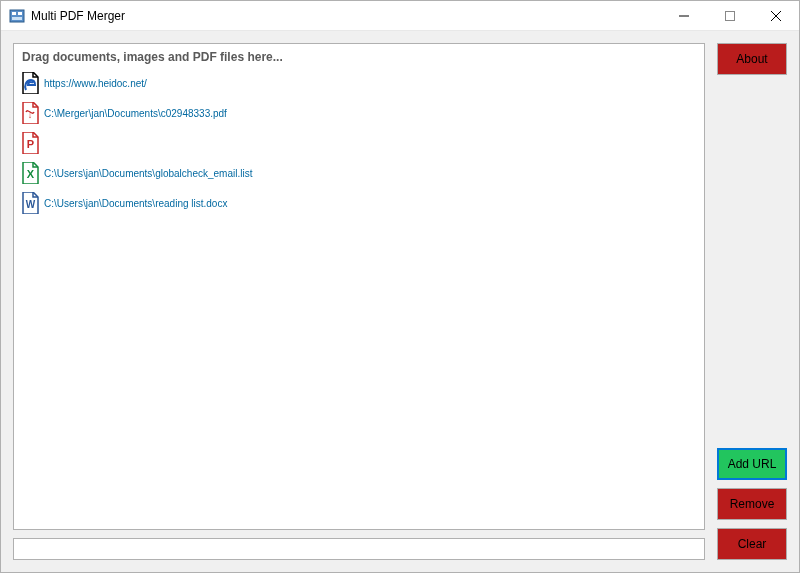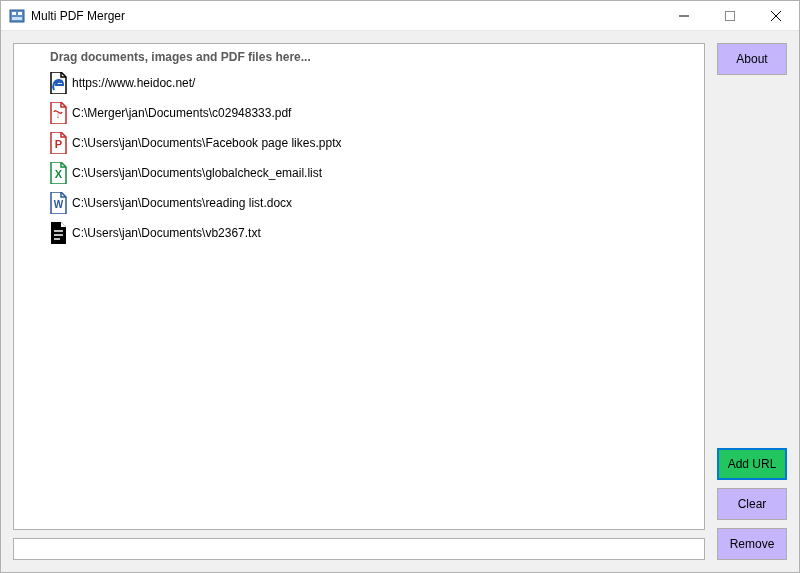--- a/index.html
+++ b/index.html
@@ -71,21 +71,20 @@
       display: flex;
       flex-direction: column;
       gap: 8px;
     }
     .drop-area {
       flex: 1;
       background: #fff;
       border: 1px solid #b0b0b0;
       position: relative;
       overflow: auto;
-      padding-left: 28px;
     }
     .drop-hint {
       color: #5a5a5a;
       font-weight: 600;
       padding: 6px 8px 4px 8px;
       font-size: 12px;
     }
     .file-list {
       list-style: none;
     }
@@ -98,40 +97,40 @@
     }
     .file-icon {
       width: 20px;
       height: 22px;
       display: flex;
       align-items: center;
       justify-content: center;
       flex-shrink: 0;
     }
     .file-path {
-      color: #000000;
-      font-size: 12px;
+      color: #0369a1;
+      font-size: 10px;
     }
     .status-bar {
       height: 22px;
       background: #fff;
       border: 1px solid #b0b0b0;
     }
     .right-column {
       width: 70px;
       display: flex;
       flex-direction: column;
       gap: 8px;
     }
     .right-spacer {
       flex: 1;
     }
     .btn {
       height: 32px;
-      background: #c4b5fd;
+      background: #b91c1c;
       border: 1px solid #adadad;
       color: #000;
       font-size: 12px;
       font-family: inherit;
       cursor: pointer;
       display: flex;
       align-items: center;
       justify-content: center;
       padding: 0 4px;
     }
@@ -204,60 +203,47 @@
               <span class="file-path">C:\Merger\jan\Documents\c02948333.pdf</span>
             </li>
             <li class="file-item">
               <span class="file-icon">
                 <svg width="20" height="22" viewBox="0 0 20 22">
                   <path d="M3 0 L13 0 L18 5 L18 22 L3 22 Z" fill="#fff" stroke="#c62828" stroke-width="1.5"></path>
                   <path d="M13 0 L13 5 L18 5" fill="none" stroke="#c62828" stroke-width="1.5"></path>
                   <text x="10.5" y="16" text-anchor="middle" font-size="11" font-family="Arial" font-weight="bold" fill="#c62828">P</text>
                 </svg>
               </span>
-              <span class="file-path">C:\Users\jan\Documents\Facebook page likes.pptx</span>
             </li>
             <li class="file-item">
               <span class="file-icon">
                 <svg width="20" height="22" viewBox="0 0 20 22">
                   <path d="M3 0 L13 0 L18 5 L18 22 L3 22 Z" fill="#fff" stroke="#138a3d" stroke-width="1.5"></path>
                   <path d="M13 0 L13 5 L18 5" fill="none" stroke="#138a3d" stroke-width="1.5"></path>
                   <text x="10.5" y="16" text-anchor="middle" font-size="11" font-family="Arial" font-weight="bold" fill="#138a3d">X</text>
                 </svg>
               </span>
               <span class="file-path">C:\Users\jan\Documents\globalcheck_email.list</span>
             </li>
             <li class="file-item">
               <span class="file-icon">
                 <svg width="20" height="22" viewBox="0 0 20 22">
                   <path d="M3 0 L13 0 L18 5 L18 22 L3 22 Z" fill="#fff" stroke="#2b5797" stroke-width="1.5"></path>
                   <path d="M13 0 L13 5 L18 5" fill="none" stroke="#2b5797" stroke-width="1.5"></path>
                   <text x="10.5" y="16" text-anchor="middle" font-size="10" font-family="Arial" font-weight="bold" fill="#2b5797">W</text>
                 </svg>
               </span>
               <span class="file-path">C:\Users\jan\Documents\reading list.docx</span>
-            </li>
-            <li class="file-item">
-              <span class="file-icon">
-                <svg width="20" height="22" viewBox="0 0 20 22">
-                  <path d="M3 0 L13 0 L18 5 L18 22 L3 22 Z" fill="#000"></path>
-                  <path d="M13 0 L13 5 L18 5 Z" fill="#fff"></path>
-                  <line x1="6" y1="9" x2="15" y2="9" stroke="#fff" stroke-width="1.5"></line>
-                  <line x1="6" y1="13" x2="15" y2="13" stroke="#fff" stroke-width="1.5"></line>
-                  <line x1="6" y1="17" x2="12" y2="17" stroke="#fff" stroke-width="1.5"></line>
-                </svg>
-              </span>
-              <span class="file-path">C:\Users\jan\Documents\vb2367.txt</span>
             </li>
           </ul>
       </div>
       <div class="status-bar"></div>
     </div>
 
     <div class="right-column">
       <button class="btn">About</button>
       <div class="right-spacer"></div>
       <button class="btn focused">Add URL</button>
+      <button class="btn">Remove</button>
       <button class="btn">Clear</button>
-      <button class="btn">Remove</button>
     </div>
   </div>
 </div>
 
 </body></html>

